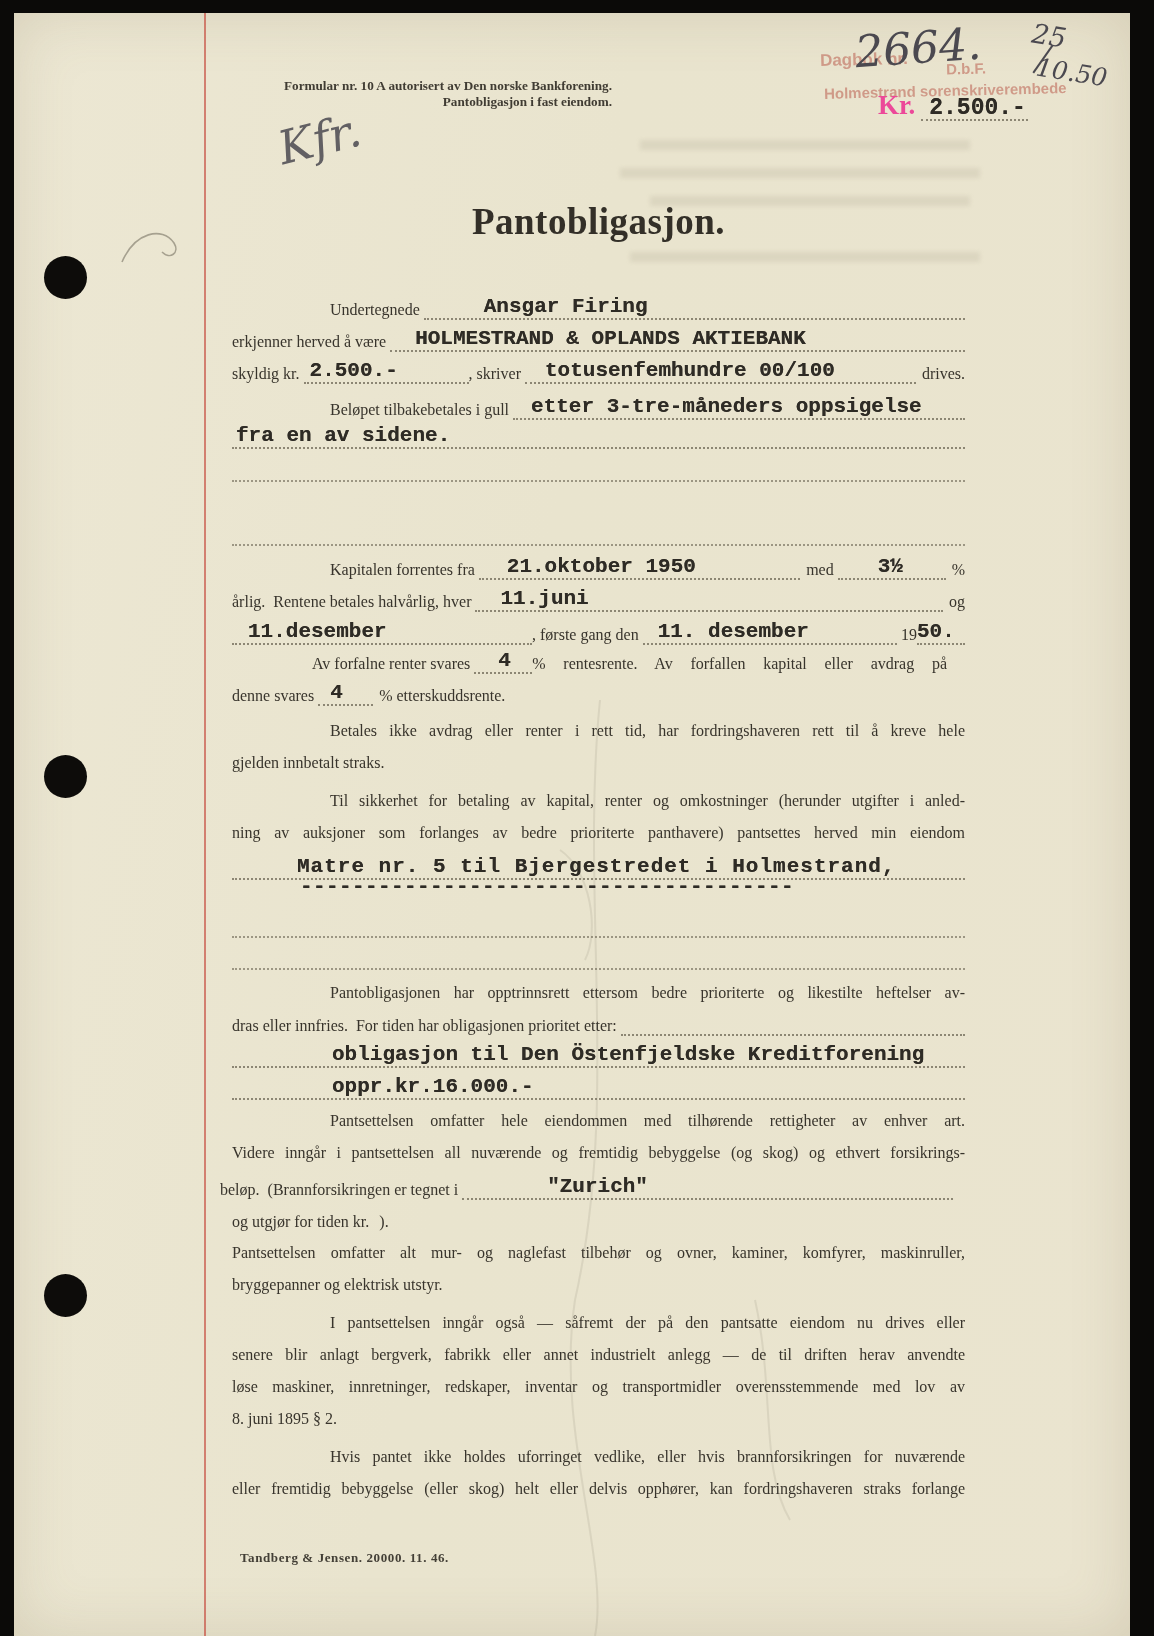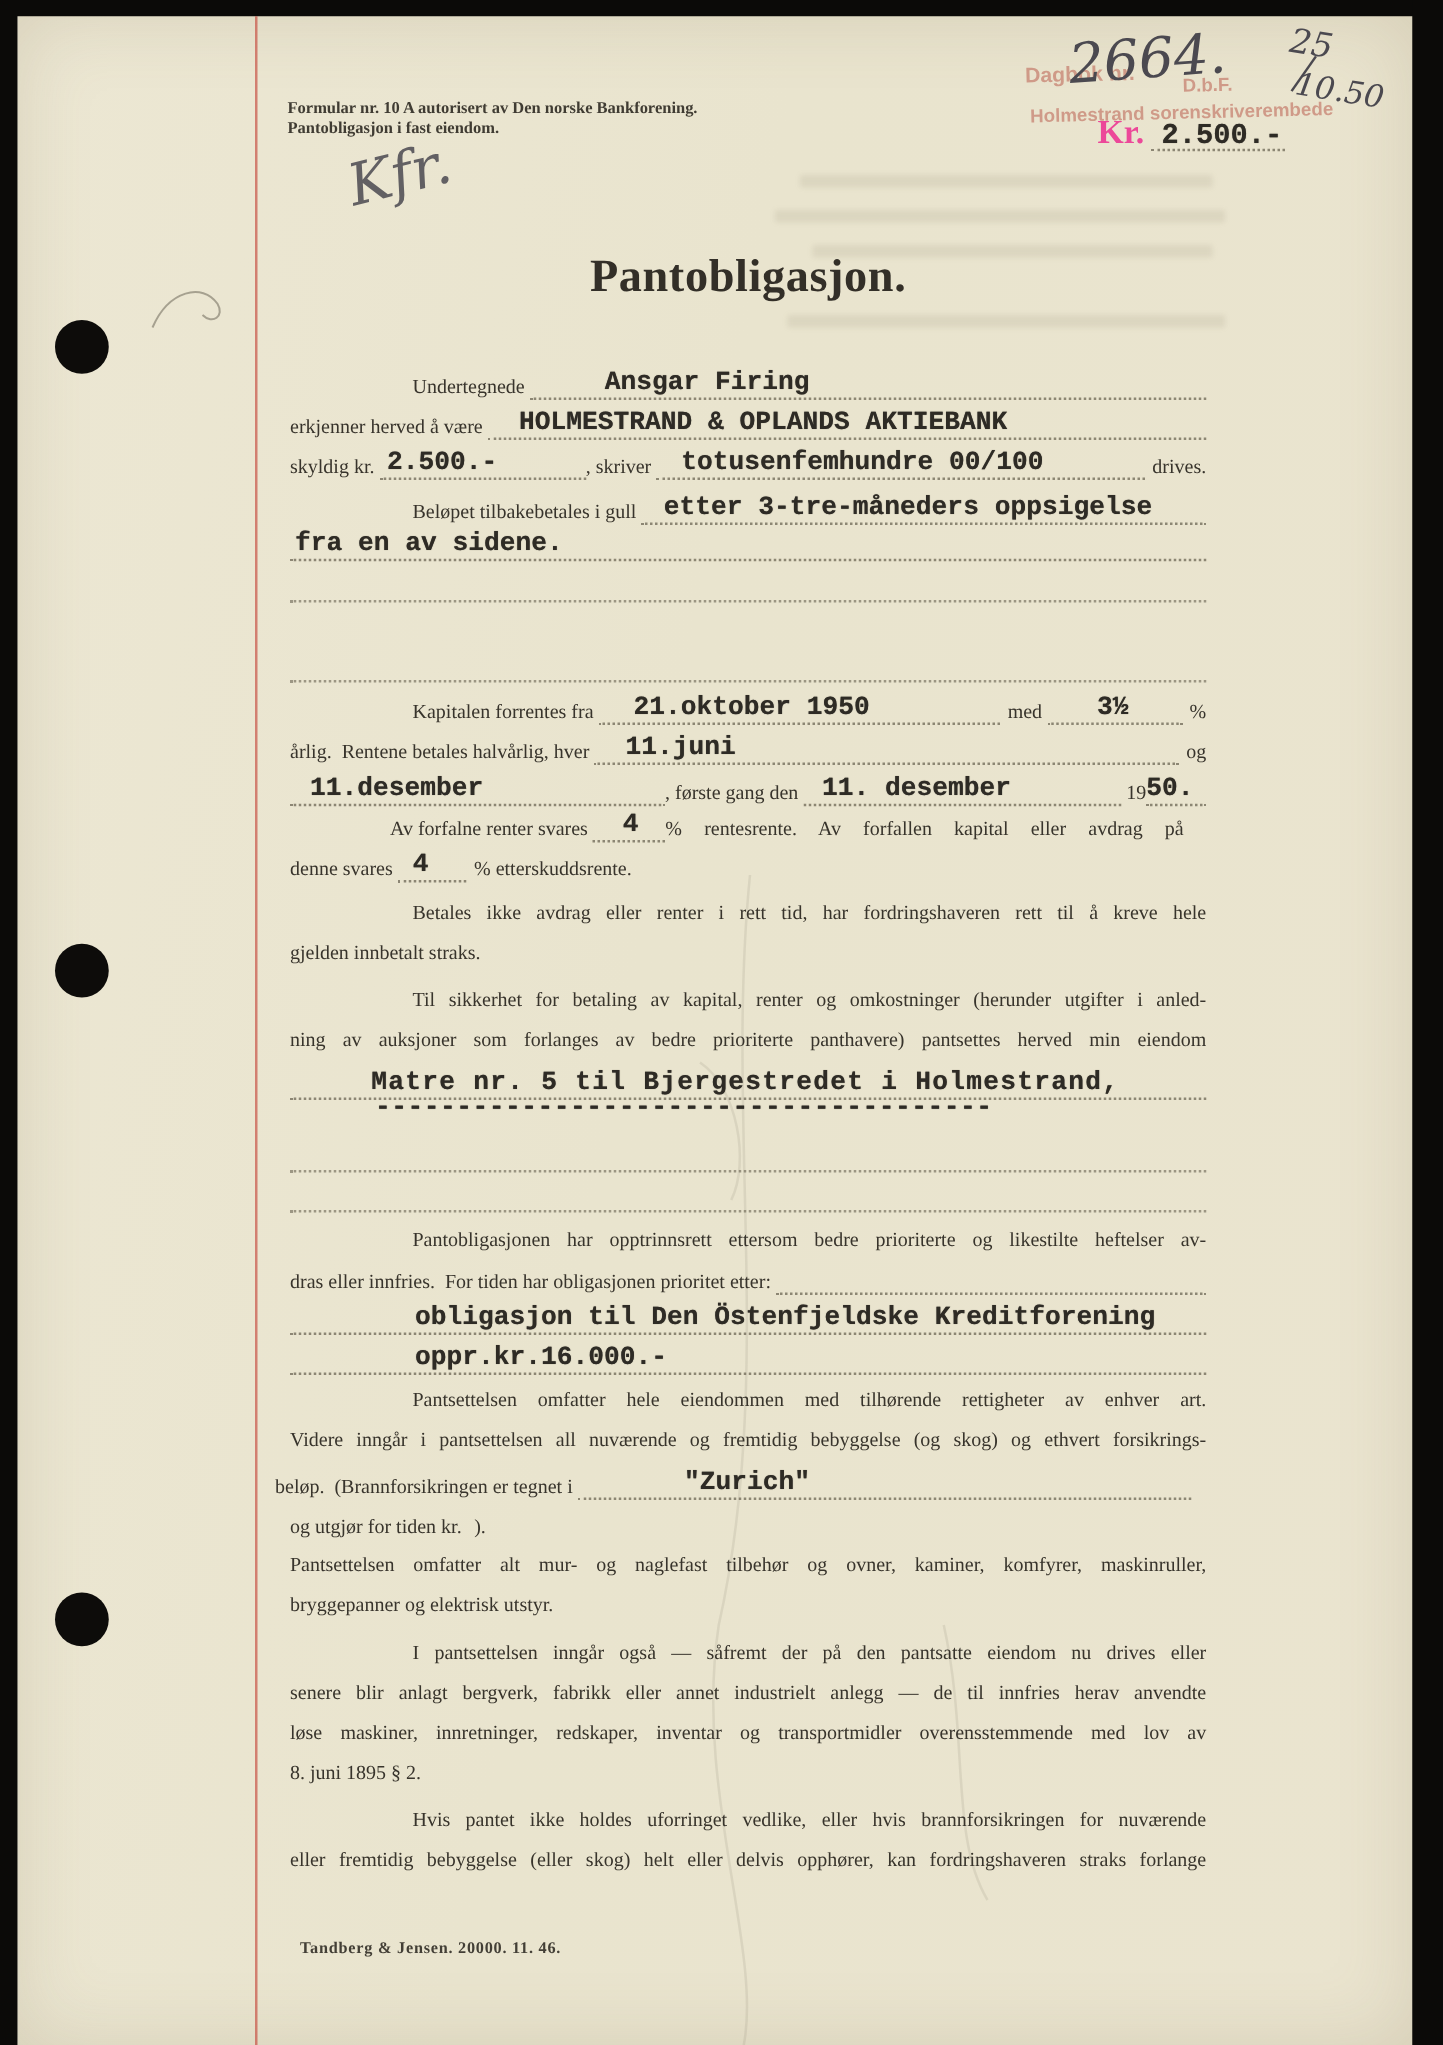--- a/index.html
+++ b/index.html
@@ -8,21 +8,21 @@
   .paper{position:absolute;left:14px;top:13px;width:1116px;height:1623px;
          background:linear-gradient(100deg,#ece7d3 0%,#e9e4ce 45%,#eae4cf 100%);
          box-shadow:inset 0 0 60px rgba(120,105,70,.18);}
   .rightband{position:absolute;right:0;top:0;width:24px;height:100%;background:#0b0a08;}
   .redline{position:absolute;left:204px;top:13px;width:2px;height:1623px;
            background:rgba(196,72,60,.65);}
   .hole{position:absolute;left:44px;width:43px;height:43px;border-radius:50%;background:#0d0c0a;}
   .content{position:absolute;inset:0;}
   .line{position:absolute;font-size:16px;color:#38342c;line-height:22px;}
   .just{text-align:justify;text-align-last:justify;}
-  .small-head{position:absolute;left:230px;top:78px;width:382px;text-align:left;
+  .small-head{position:absolute;left:230px;top:78px;width:382px;text-align:right;
               font-size:13.2px;font-weight:bold;color:#403c33;line-height:16px;}
   .title{position:absolute;left:232px;top:200px;width:733px;text-align:center;
          font-size:37px;font-weight:bold;color:#332f28;letter-spacing:.5px;}
   .footer-print{position:absolute;left:240px;top:1550px;font-size:13px;font-weight:bold;
                 color:#433f36;letter-spacing:.6px;}
 
   
   .row{position:absolute;display:flex;align-items:flex-end;height:28px;}
   .row .lbl{flex:0 0 auto;font-size:16px;color:#38342c;padding:0 4px 1px 0;white-space:pre;}
   .row .lbl.after{padding:0 0 1px 6px;}
@@ -229,21 +229,21 @@
     </div>
     <div class="row" style="left:232px;top:1204px;width:733px">
       <span class="lbl">og utgjør for tiden kr.</span>
       <span class="lbl after">).</span>
     </div>
 
     <div class="line just" style="left:232px;top:1242px;width:733px">Pantsettelsen omfatter alt mur- og naglefast tilbehør og ovner, kaminer, komfyrer, maskinruller,</div>
     <div class="line" style="left:232px;top:1274px;width:733px">bryggepanner og elektrisk utstyr.</div>
 
     <div class="line just" style="left:330px;top:1312px;width:635px">I pantsettelsen inngår også — såfremt der på den pantsatte eiendom nu drives eller</div>
-    <div class="line just" style="left:232px;top:1344px;width:733px">senere blir anlagt bergverk, fabrikk eller annet industrielt anlegg — de til innfries herav anvendte</div>
+    <div class="line just" style="left:232px;top:1344px;width:733px">senere blir anlagt bergverk, fabrikk eller annet industrielt anlegg — de til driften herav anvendte</div>
     <div class="line just" style="left:232px;top:1376px;width:733px">løse maskiner, innretninger, redskaper, inventar og transportmidler overensstemmende med lov av</div>
     <div class="line" style="left:232px;top:1408px;width:733px">8. juni 1895 § 2.</div>
 
     <div class="line just" style="left:330px;top:1446px;width:635px">Hvis pantet ikke holdes uforringet vedlike, eller hvis brannforsikringen for nuværende</div>
     <div class="line just" style="left:232px;top:1478px;width:733px">eller fremtidig bebyggelse (eller skog) helt eller delvis opphører, kan fordringshaveren straks forlange</div>
 
     <div class="footer-print">Tandberg &amp; Jensen. 20000. 11. 46.</div>
   </div>
 </div>
 

